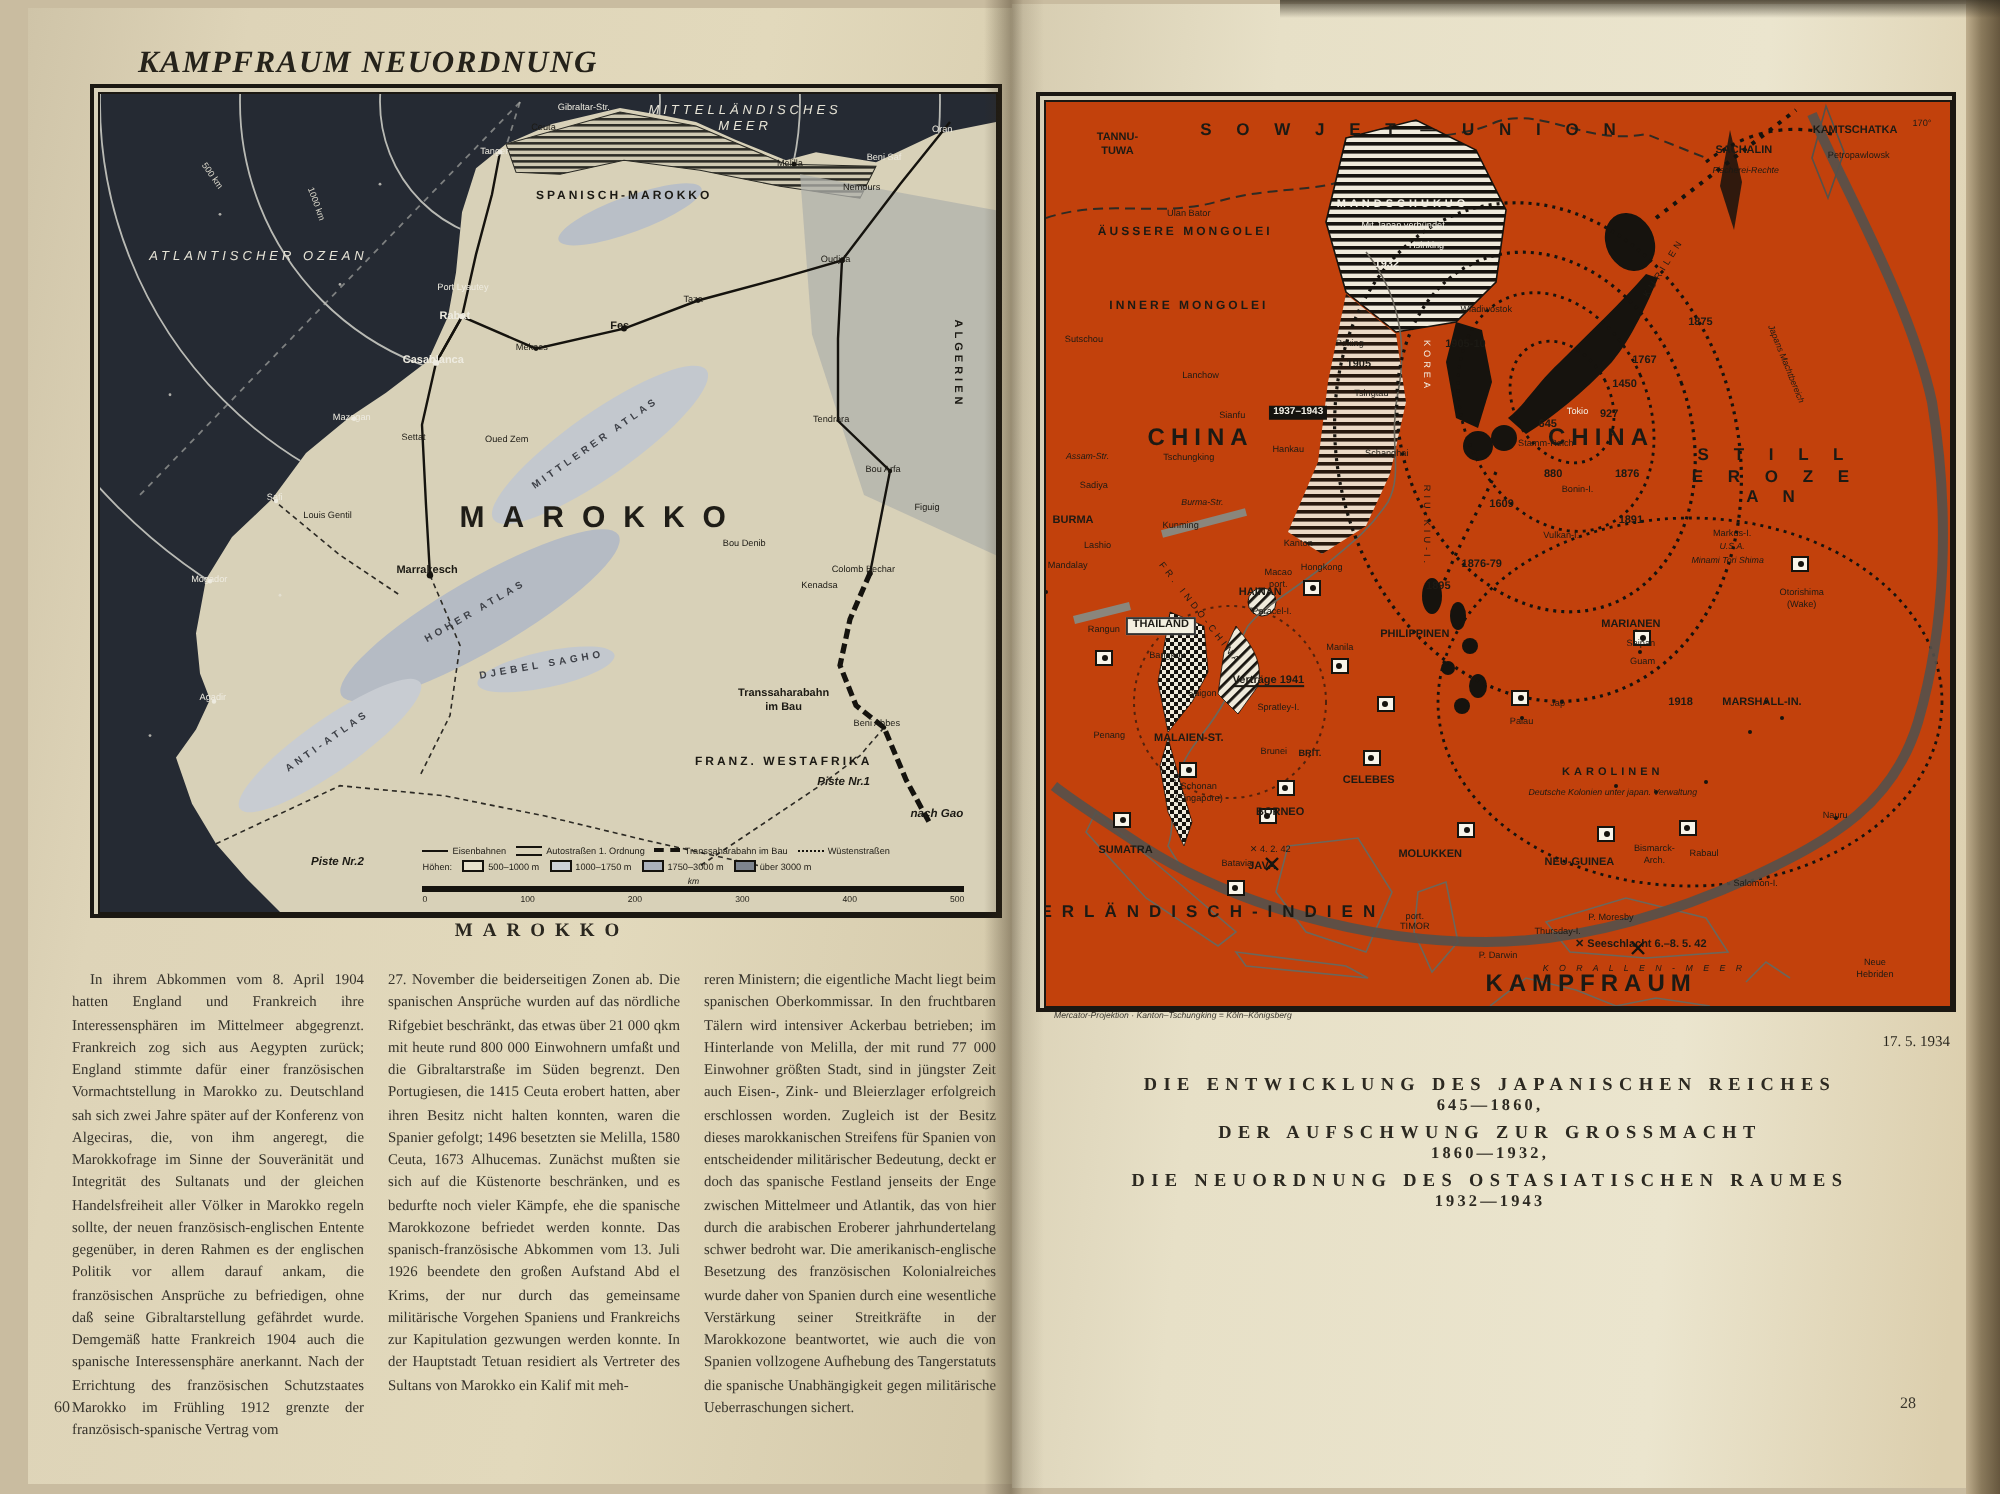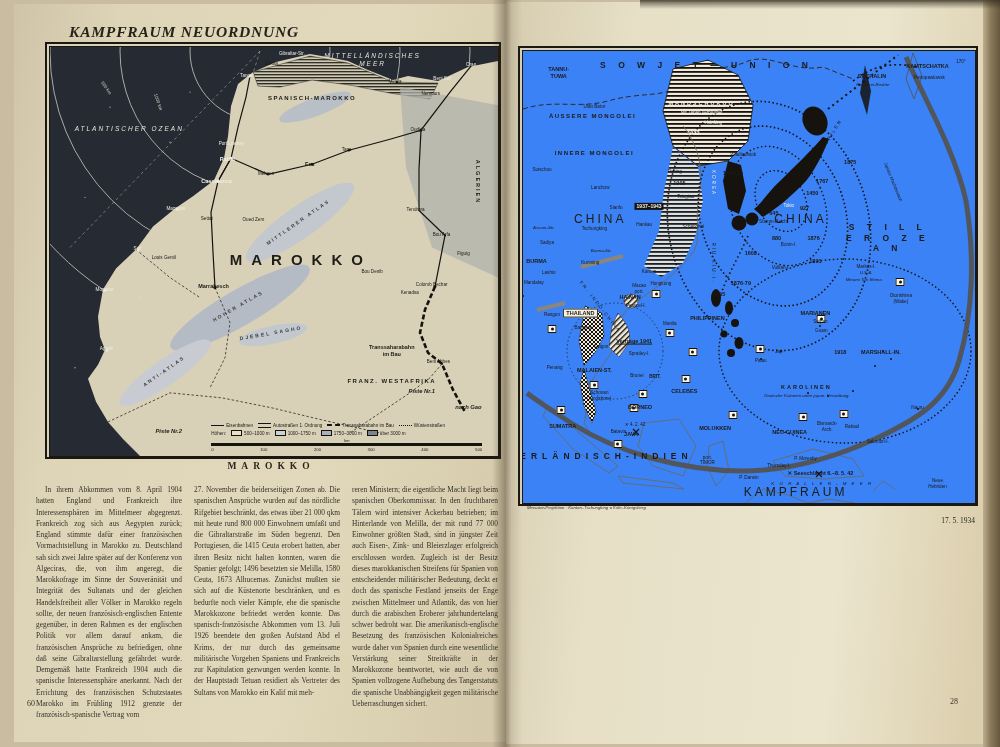--- a/index.html
+++ b/index.html
@@ -18,32 +18,32 @@
     background:linear-gradient(to bottom,rgba(50,44,32,.75),rgba(50,44,32,0));}
 
   .hdr{position:absolute;font:bold italic 15.5px "Liberation Serif",serif;letter-spacing:.8px;color:#26231b;z-index:3;}
   #hdr-left{left:55px;top:19px;}
 
   .frame{position:absolute;border:2.5px solid #1b1812;padding:2px;background:#d9d2ba;z-index:2;}
   .frame-inner{position:relative;width:100%;height:100%;border:1px solid #1b1812;overflow:hidden;}
   #map-left{left:45px;top:42px;width:448px;height:409px;}
   #map-left .frame-inner{background:#d8d1b8;}
   #map-right{left:518px;top:46px;width:452px;height:452px;}
-  #map-right .frame-inner{background:#3b82f6;}
+  #map-right .frame-inner{background:#c2410c;}
   .map-svg{position:absolute;left:0;top:0;width:100%;height:100%;}
 
   
   .lbl{position:absolute;transform:translate(-50%,-50%);white-space:pre-line;text-align:center;
        font:5.5px "Liberation Sans",sans-serif;color:#1c1a14;line-height:1.25;z-index:4;}
   .city-w{color:#eeebe0;}
   .sea{color:#e6e3d6;font-style:italic;letter-spacing:2.5px;font-size:6.5px;}
   .spread{letter-spacing:2px;}
   .spread-big{letter-spacing:5px;font-size:8.5px;font-weight:bold;}
   .big{font-size:15px;font-weight:bold;letter-spacing:9px;color:#1f1d17;}
-  .big2{font-size:12px;font-weight:normal;letter-spacing:3px;}
+  .big2{font-size:12px;font-weight:bold;letter-spacing:3px;}
   .region{font-weight:bold;letter-spacing:1.5px;font-size:6px;}
   .boldsm{font-weight:bold;font-size:5.5px;}
   .tiny{font-size:4.6px;}
   .tiny-i{font-size:4.4px;font-style:italic;}
   .mont{font-size:5px;letter-spacing:2px;color:#3e4148;font-weight:bold;}
   .vert{writing-mode:vertical-rl;letter-spacing:2px;}
   .chip{background:#15130e;color:#f4f1e6;padding:0 2px;font-size:5px;font-weight:bold;}
   .chip-light{background:#f4f0e0;border:.5px solid #333;padding:0 2px;font-weight:bold;font-size:5.5px;}
   .on-dark{color:#f2efe4;}
   .underline{text-decoration:underline;}
@@ -524,20 +524,28 @@
         <div class="flag" style="left: 83.5%; top: 51%;"></div>
         <div class="flag" style="left: 52.5%; top: 66%;"></div>
         <div class="flag" style="left: 37.5%; top: 66.5%;"></div>
         <div class="flag" style="left: 24.5%; top: 79%;"></div>
       </div>
   </div>
 
   <div id="credit">Mercator-Projektion  ·  Kanton–Tschungking = Köln–Königsberg</div>
   <div id="map-date">17. 5. 1934</div>
 
+  <div id="caption-right">
+    <div class="cap-main">DIE ENTWICKLUNG DES JAPANISCHEN REICHES</div>
+    <div class="cap-year">645—1860,</div>
+    <div class="cap-main">DER AUFSCHWUNG ZUR GROSSMACHT</div>
+    <div class="cap-year">1860—1932,</div>
+    <div class="cap-main">DIE NEUORDNUNG DES OSTASIATISCHEN RAUMES</div>
+    <div class="cap-year">1932—1943</div>
+  </div>
 
   <div class="pagenum" id="pagenum-left">60</div>
   <div class="pagenum" id="pagenum-right">28</div>
 
   <div id="gutter"></div>
   <div id="book-edge"></div>
   <div id="top-shadow"></div>
 </div>
 
 </body></html>

